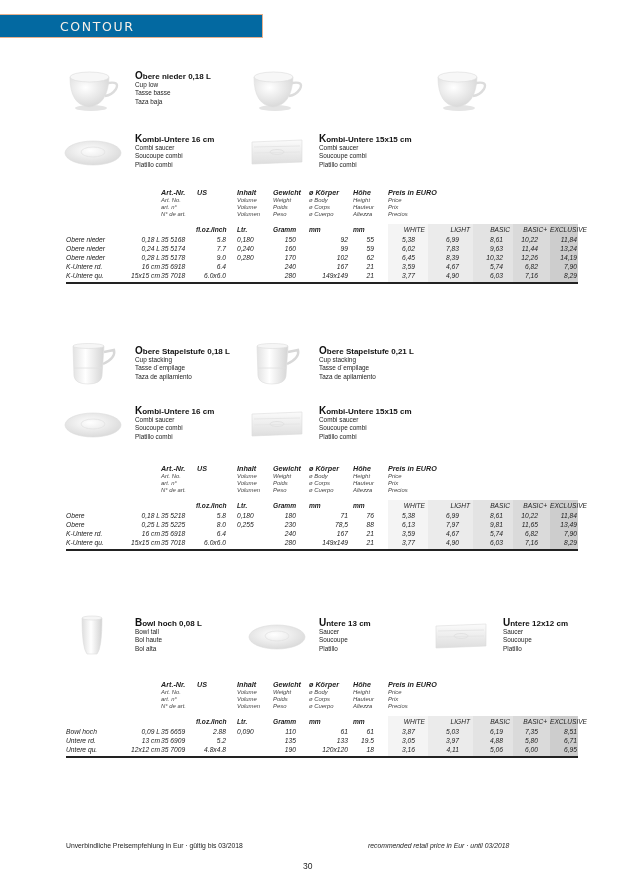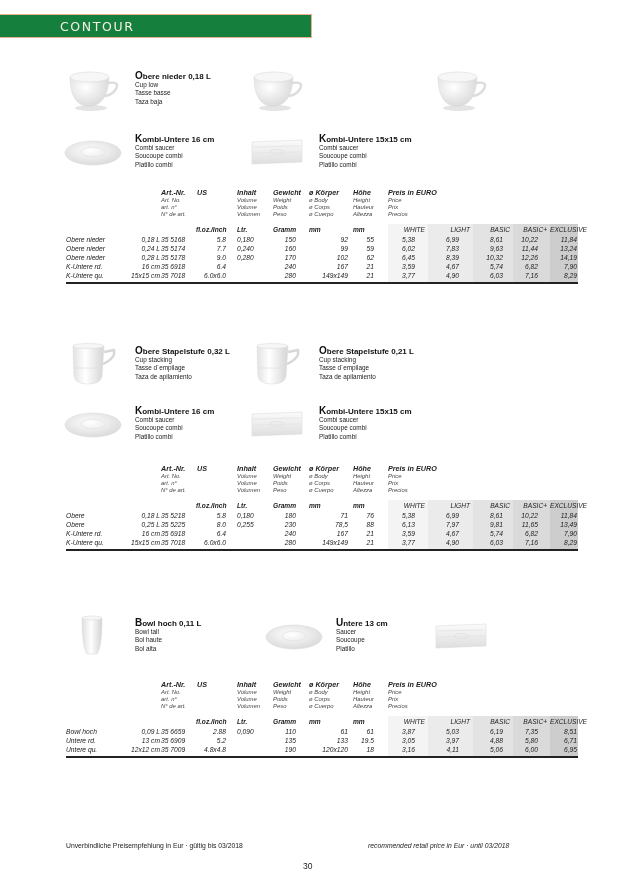--- a/index.html
+++ b/index.html
@@ -1,19 +1,19 @@
 <!DOCTYPE html>
 <html><head>
 <meta charset="utf-8">
 <style>
   * { box-sizing: border-box; margin: 0; padding: 0; }
   html, body { width: 621px; height: 877px; background: #fff; overflow: hidden; }
   body { position: relative; font-family: "Liberation Sans", sans-serif; color: #1a1a1a; }
 
-  .banner { position: absolute; left: 0; top: 14px; width: 312px; height: 24px; background: #15803d; border: 1px solid #e8b08c; border-left: none; }
+  .banner { position: absolute; left: 0; top: 14px; width: 263px; height: 24px; background: #0369a1; border: 1px solid #e8b08c; border-left: none; }
   .banner-title { position: absolute; left: 60px; top: 4px; color: #f6efe8; font-size: 12.5px; letter-spacing: 1.6px; font-family: "DejaVu Sans", sans-serif; }
 
   .product { position: absolute; width: 185px; height: 50px; }
   .product .pic { position: absolute; left: 0; top: 0; width: 58px; height: 48px; }
   .product .txt { position: absolute; left: 71px; top: 5px; }
   .product .name { font-size: 8px; font-weight: bold; color: #111; white-space: nowrap; }
   .product .name .cap { font-size: 10px; }
   .product .sub { font-size: 6.4px; line-height: 8.3px; color: #222; white-space: nowrap; }
 
   .tbl { position: absolute; left: 66px; width: 512px; font-size: 6.6px; font-style: italic; }
@@ -271,21 +271,21 @@
               <stop offset=".4" stop-color="#ffffff"></stop>
               <stop offset="1" stop-color="#d4d4d4"></stop>
             </linearGradient>
           </defs>
           <path d="M9 6 L40 6 L38 36 Q37 44 24 44 Q11 44 10 36 Z" fill="url(#gB)" stroke="#ddd" stroke-width="0.6"></path>
           <line x1="10" y1="28" x2="38.5" y2="28" stroke="#e0e0e0" stroke-width="0.8"></line>
           <ellipse cx="24.5" cy="6" rx="15.5" ry="2.5" fill="#f6f6f6" stroke="#dcdcdc" stroke-width="0.6"></ellipse>
           <path d="M40 12 L50 10 Q52 18 39 24" fill="none" stroke="#d8d8d8" stroke-width="2.4"></path>
         </svg></div>
       <div class="txt">
-        <div class="name"><span class="cap">O</span><span>bere Stapelstufe 0,32 L</span></div>
+        <div class="name"><span class="cap">O</span><span>bere Stapelstufe 0,18 L</span></div>
         <div class="sub">Cup stacking</div>
         <div class="sub">Tasse d´empilage</div>
         <div class="sub">Taza de apilamiento</div>
       </div>
     </div>
     <div class="product" style="left: 248px; top: 340px;">
       <div class="pic"><svg width="58" height="48" viewBox="0 0 58 48">
           <defs>
             <linearGradient id="gB" x1="0" x2="1">
               <stop offset="0" stop-color="#e2e2e2"></stop>
@@ -471,27 +471,27 @@
             <linearGradient id="gC" x1="0" x2="1">
               <stop offset="0" stop-color="#dedede"></stop>
               <stop offset=".45" stop-color="#ffffff"></stop>
               <stop offset="1" stop-color="#d2d2d2"></stop>
             </linearGradient>
           </defs>
           <path d="M18 6 L38 6 Q38 36 33 42 L23 42 Q18 36 18 6 Z" fill="url(#gC)" stroke="#ddd" stroke-width="0.6"></path>
           <ellipse cx="28" cy="6" rx="10" ry="2" fill="#f6f6f6" stroke="#dcdcdc" stroke-width="0.6"></ellipse>
         </svg></div>
       <div class="txt">
-        <div class="name"><span class="cap">B</span><span>owl hoch 0,11 L</span></div>
+        <div class="name"><span class="cap">B</span><span>owl hoch 0,08 L</span></div>
         <div class="sub">Bowl tall</div>
         <div class="sub">Bol haute</div>
         <div class="sub">Bol alta</div>
       </div>
     </div>
-    <div class="product" style="left: 265px; top: 612px;">
+    <div class="product" style="left: 248px; top: 612px;">
       <div class="pic"><svg width="58" height="48" viewBox="0 0 58 48">
           <defs>
             <radialGradient id="gD" cx="45%" cy="40%" r="65%">
               <stop offset="0" stop-color="#ffffff"></stop>
               <stop offset="1" stop-color="#d8d8d8"></stop>
             </radialGradient>
           </defs>
           <ellipse cx="29" cy="25" rx="28" ry="12" fill="url(#gD)" stroke="#dcdcdc" stroke-width="0.6"></ellipse>
           <ellipse cx="29" cy="24" rx="12" ry="5" fill="none" stroke="#e2e2e2" stroke-width="0.8"></ellipse>
         </svg></div>
@@ -509,20 +509,26 @@
               <stop offset="0" stop-color="#fbfbfb"></stop>
               <stop offset="1" stop-color="#dedede"></stop>
             </linearGradient>
           </defs>
           <path d="M4 14 L54 12 L54 34 L4 36 Z" fill="url(#gE)" stroke="#dcdcdc" stroke-width="0.6"></path>
           <line x1="6" y1="19" x2="52" y2="18" stroke="#e6e6e6"></line>
           <line x1="6" y1="25" x2="52" y2="24" stroke="#e6e6e6"></line>
           <line x1="6" y1="31" x2="52" y2="30" stroke="#e6e6e6"></line>
           <ellipse cx="29" cy="24" rx="7" ry="2.5" fill="none" stroke="#e2e2e2"></ellipse>
         </svg></div>
+      <div class="txt">
+        <div class="name"><span class="cap">U</span><span>ntere 12x12 cm</span></div>
+        <div class="sub">Saucer</div>
+        <div class="sub">Soucoupe</div>
+        <div class="sub">Platillo</div>
+      </div>
     </div>
     <div class="tbl" style="top: 680px;">
       <div class="pricebg" style="left: 322px; width: 40px; top: 36px; height: 39.6px; background: rgb(244, 244, 244);"></div>
       <div class="pricebg" style="left: 362px; width: 45px; top: 36px; height: 39.6px; background: rgb(235, 235, 235);"></div>
       <div class="pricebg" style="left: 407px; width: 40px; top: 36px; height: 39.6px; background: rgb(227, 227, 227);"></div>
       <div class="pricebg" style="left: 447px; width: 37px; top: 36px; height: 39.6px; background: rgb(218, 218, 218);"></div>
       <div class="pricebg" style="left: 484px; width: 28px; top: 36px; height: 39.6px; background: rgb(205, 205, 205);"></div>
       <div class="hdr">
         <div class="col" style="left: 95px;">
           <div class="h1">Art.-Nr.</div>

